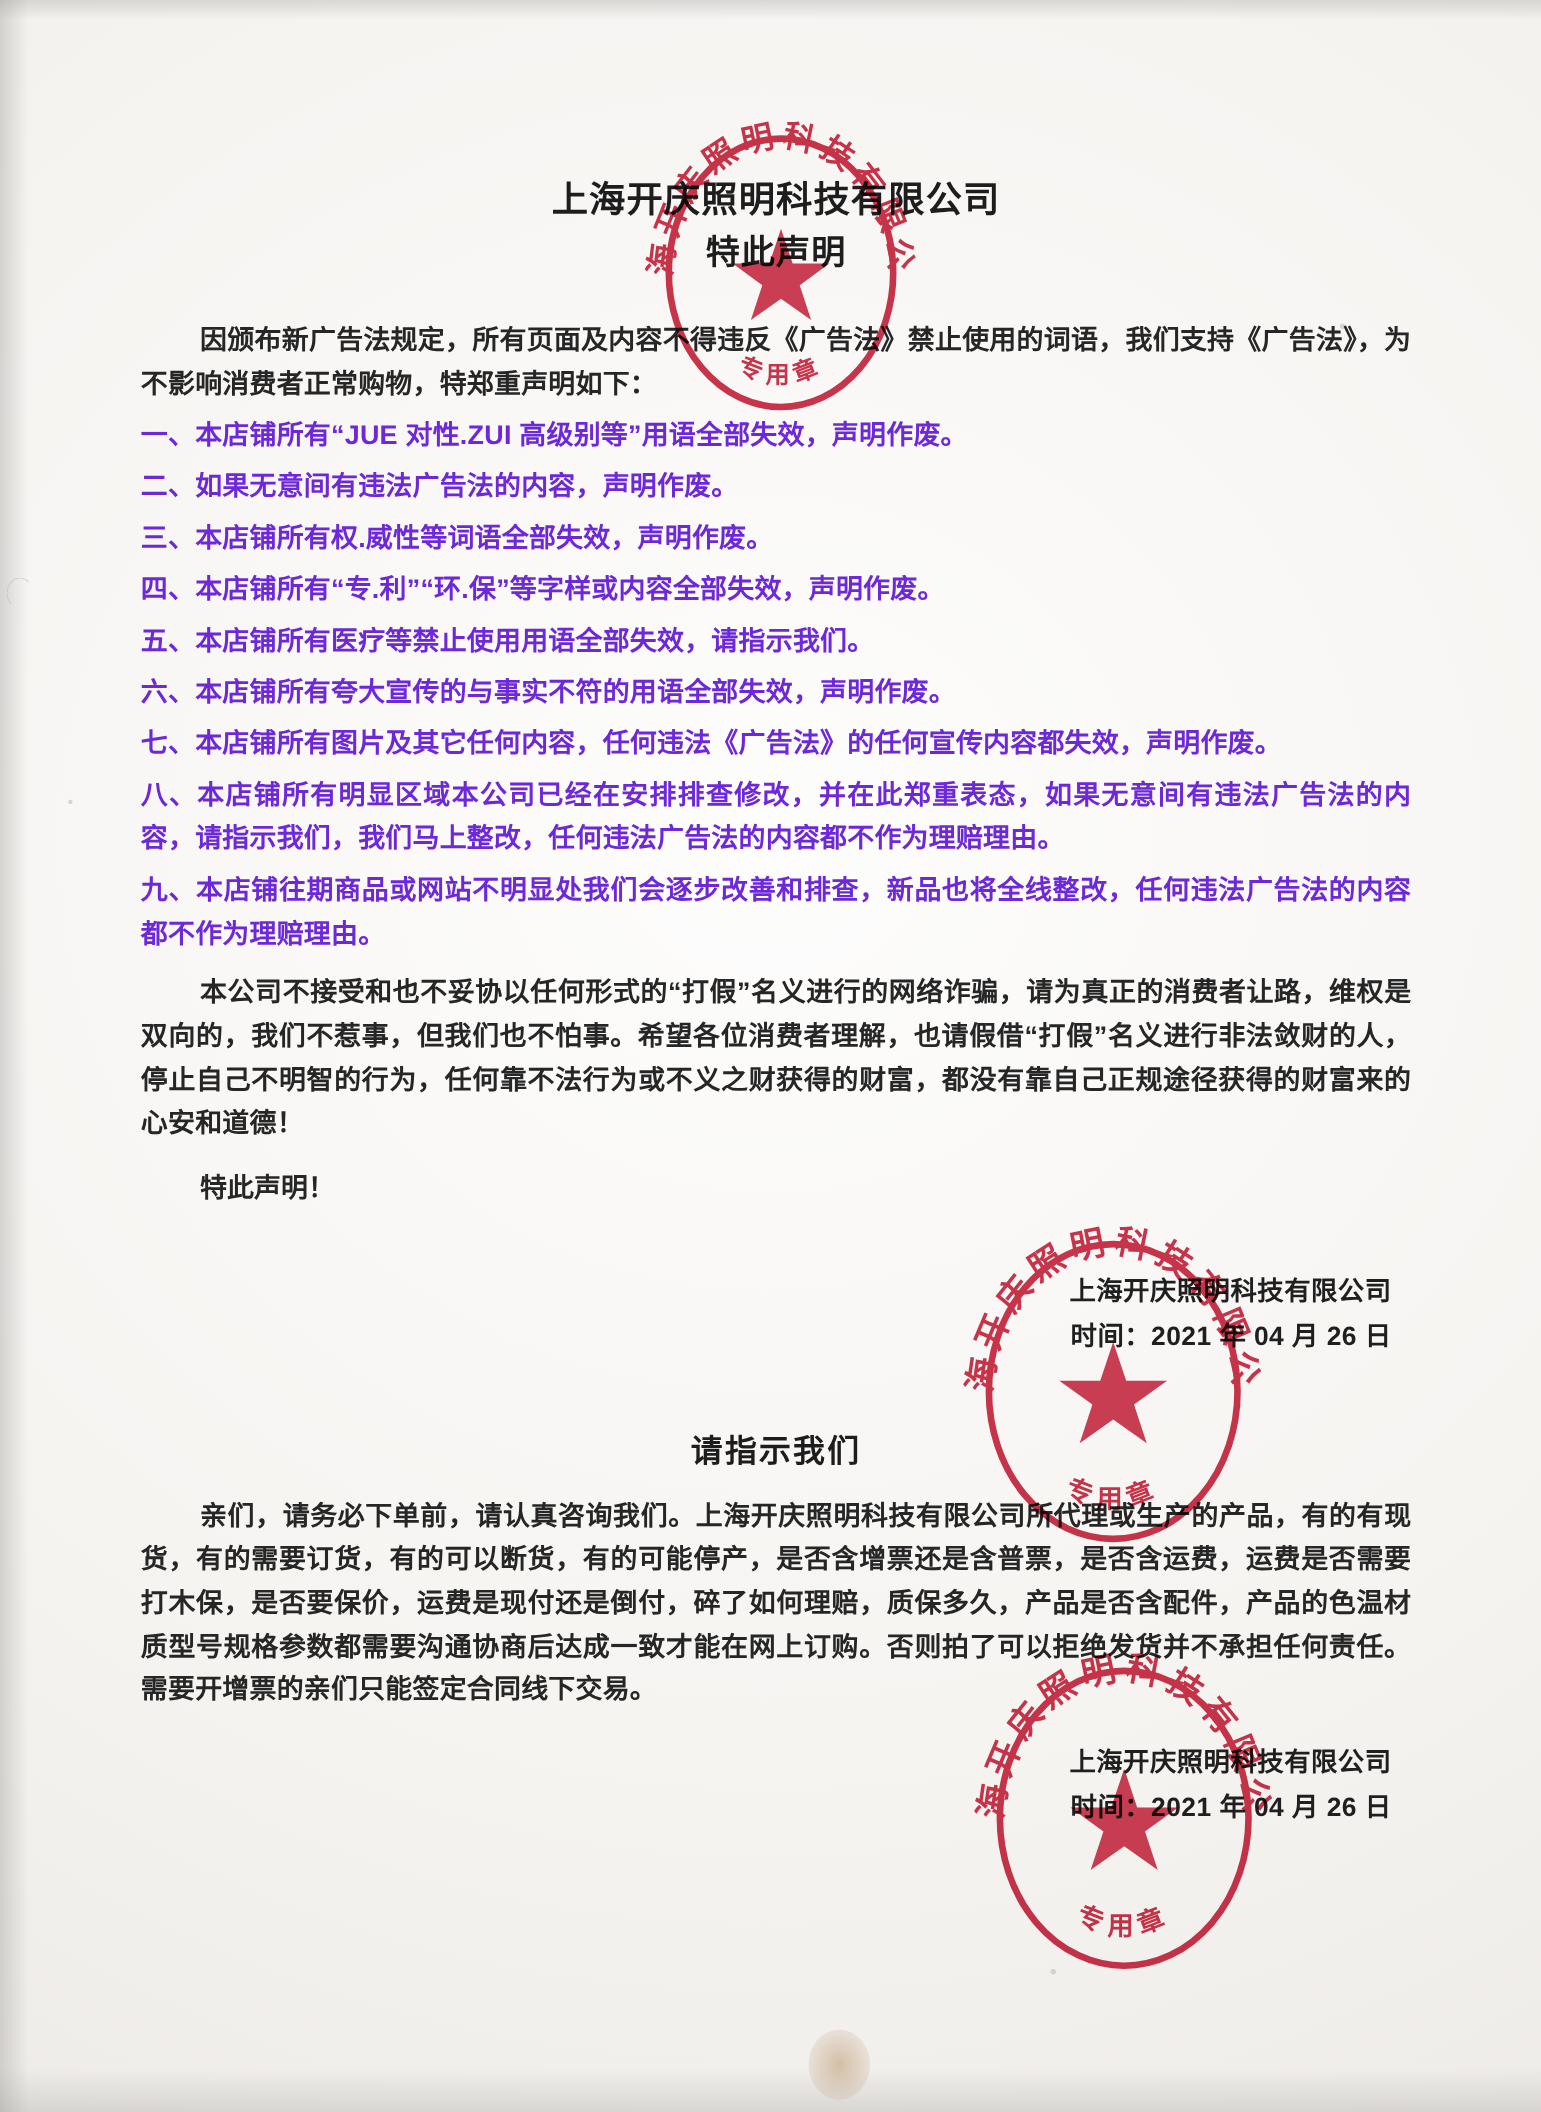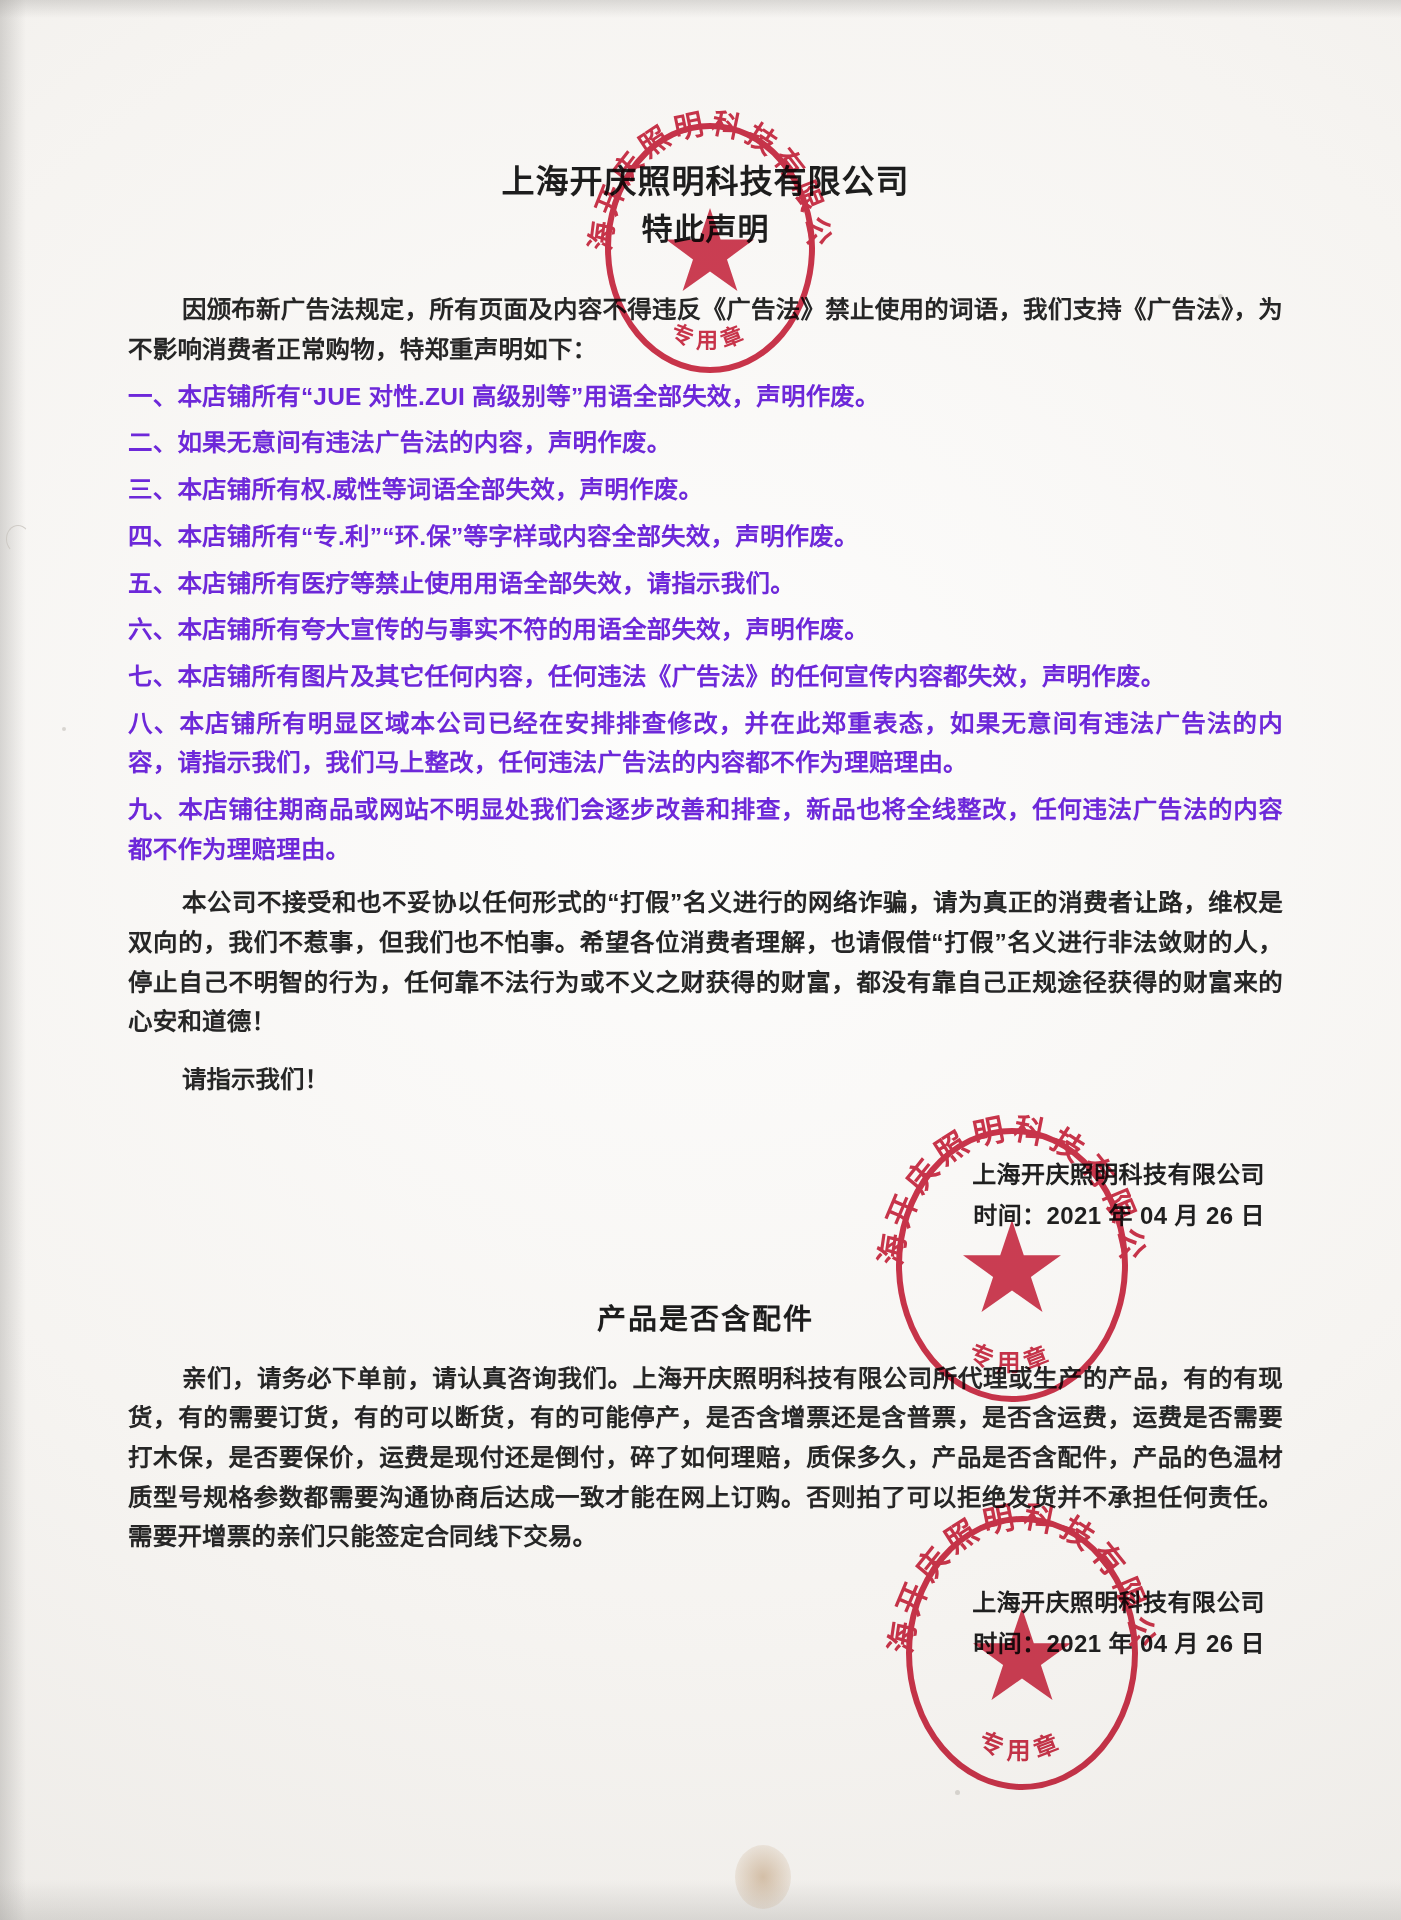--- a/index.html
+++ b/index.html
@@ -252,29 +252,29 @@
       <p class="clause">三、本店铺所有权.威性等词语全部失效，声明作废。</p>
       <p class="clause">四、本店铺所有“专.利”“环.保”等字样或内容全部失效，声明作废。</p>
       <p class="clause">五、本店铺所有医疗等禁止使用用语全部失效，请指示我们。</p>
       <p class="clause">六、本店铺所有夸大宣传的与事实不符的用语全部失效，声明作废。</p>
       <p class="clause">七、本店铺所有图片及其它任何内容，任何违法《广告法》的任何宣传内容都失效，声明作废。</p>
       <p class="clause">八、本店铺所有明显区域本公司已经在安排排查修改，并在此郑重表态，如果无意间有违法广告法的内容，请指示我们，我们马上整改，任何违法广告法的内容都不作为理赔理由。</p>
       <p class="clause">九、本店铺往期商品或网站不明显处我们会逐步改善和排查，新品也将全线整改，任何违法广告法的内容都不作为理赔理由。</p>
 
       <p class="para indent closing">本公司不接受和也不妥协以任何形式的“打假”名义进行的网络诈骗，请为真正的消费者让路，维权是双向的，我们不惹事，但我们也不怕事。希望各位消费者理解，也请假借“打假”名义进行非法敛财的人，停止自己不明智的行为，任何靠不法行为或不义之财获得的财富，都没有靠自己正规途径获得的财富来的心安和道德！</p>
 
-      <p class="special-note">请指示我们！</p>
+      <p class="special-note">特此声明！</p>
     </div>
 
     <div class="sign-block">
       <div class="sign-line">上海开庆照明科技有限公司</div>
       <div class="sign-line">时间：2021 年 04 月 26 日</div>
     </div>
 
-    <div class="section-title">产品是否含配件</div>
+    <div class="section-title">请指示我们</div>
 
     <p class="para indent">亲们，请务必下单前，请认真咨询我们。上海开庆照明科技有限公司所代理或生产的产品，有的有现货，有的需要订货，有的可以断货，有的可能停产，是否含增票还是含普票，是否含运费，运费是否需要打木保，是否要保价，运费是现付还是倒付，碎了如何理赔，质保多久，产品是否含配件，产品的色温材质型号规格参数都需要沟通协商后达成一致才能在网上订购。否则拍了可以拒绝发货并不承担任何责任。需要开增票的亲们只能签定合同线下交易。</p>
 
     <div class="sign-block second">
       <div class="sign-line">上海开庆照明科技有限公司</div>
       <div class="sign-line">时间：2021 年 04 月 26 日</div>
     </div>
 
   </div>
 </div>

